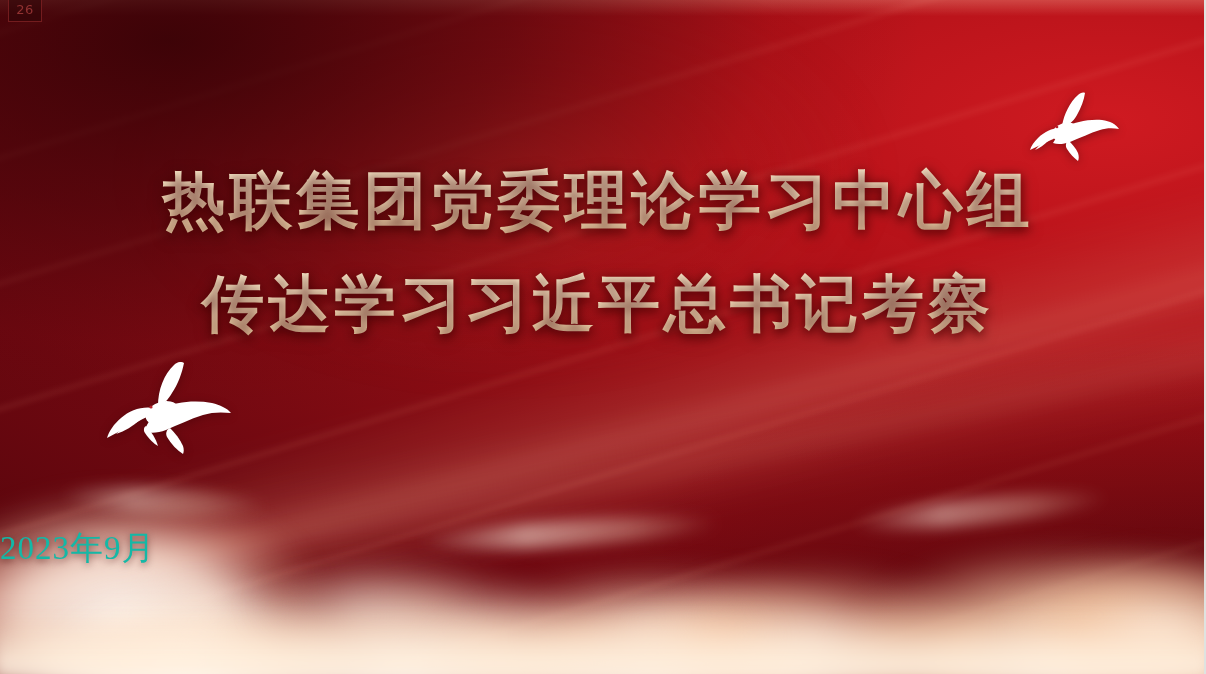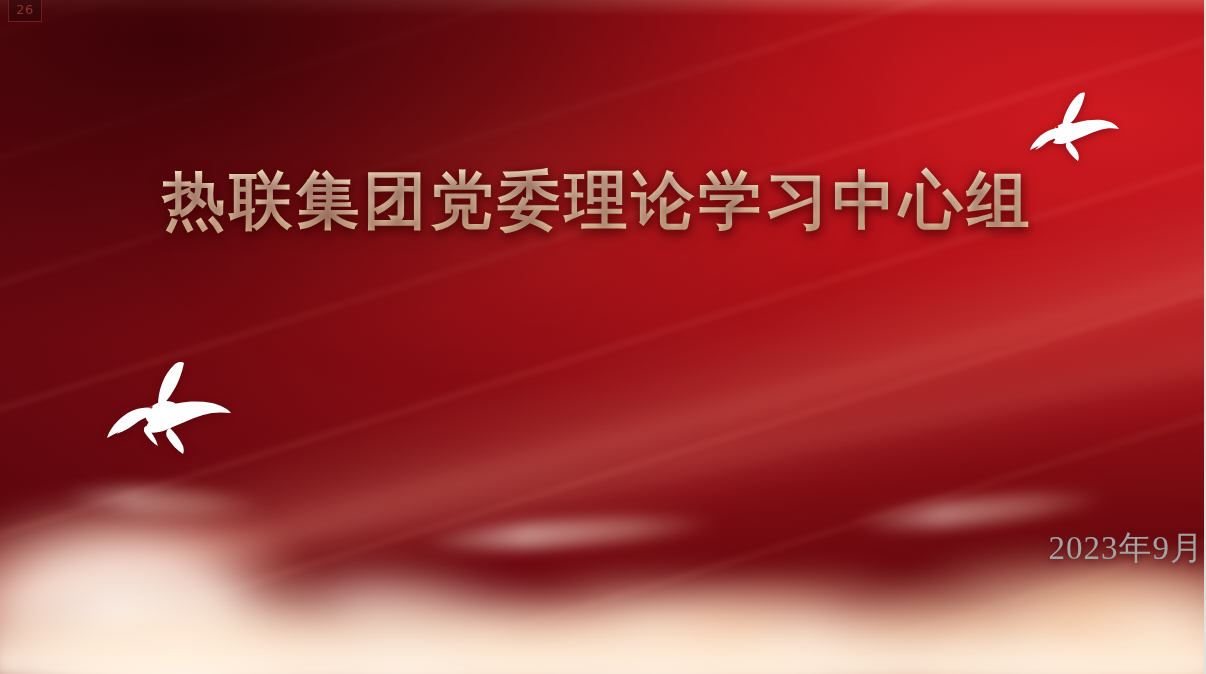--- a/index.html
+++ b/index.html
@@ -180,25 +180,25 @@
     white-space: nowrap;
   }
   .hl-line.l2 { font-size: 62px; }
   .hl-line.l3 { font-size: 62px; }
 
   
   .date-line {
     position: absolute;
     left: 0; right: 0;
     top: 526px;
-    text-align: right;
+    text-align: left;
     font-family: "Liberation Serif", "DejaVu Serif", serif;
     font-size: 33px;
     letter-spacing: 1px;
-    color: #a3a3a3;
+    color: #14b8a6;
     text-shadow: 0 2px 7px rgba(60,0,4,0.6);
   }
 
   
   .corner-badge {
     position: absolute;
     left: 8px;
     top: -8px;
     width: 32px;
     height: 28px;
@@ -266,19 +266,20 @@
         <path d="M46 64 C52 70 56 77 58 84 C54 82 49 77 45 71 C43 68 44 65 46 64 Z"></path>
         <ellipse cx="62" cy="51" rx="17" ry="11" transform="rotate(-20 62 51)"></ellipse>
         <path d="M40 58 C33 64 25 69 16 72 C23 65 32 59 41 54 Z"></path>
       </g>
       <circle cx="51" cy="45" r="1.6" fill="#b8202a"></circle>
     </svg>
   </div>
 
   <div class="headline">
     <div class="hl-line l1">热联集团党委理论学习中心组</div>
+    <div class="hl-line l2">传达学习习近平总书记考察</div>
   </div>
 
   <div class="date-line">2023年9月</div>
 
   <div class="corner-badge">26</div>
 
 </div>
 
 </body></html>

